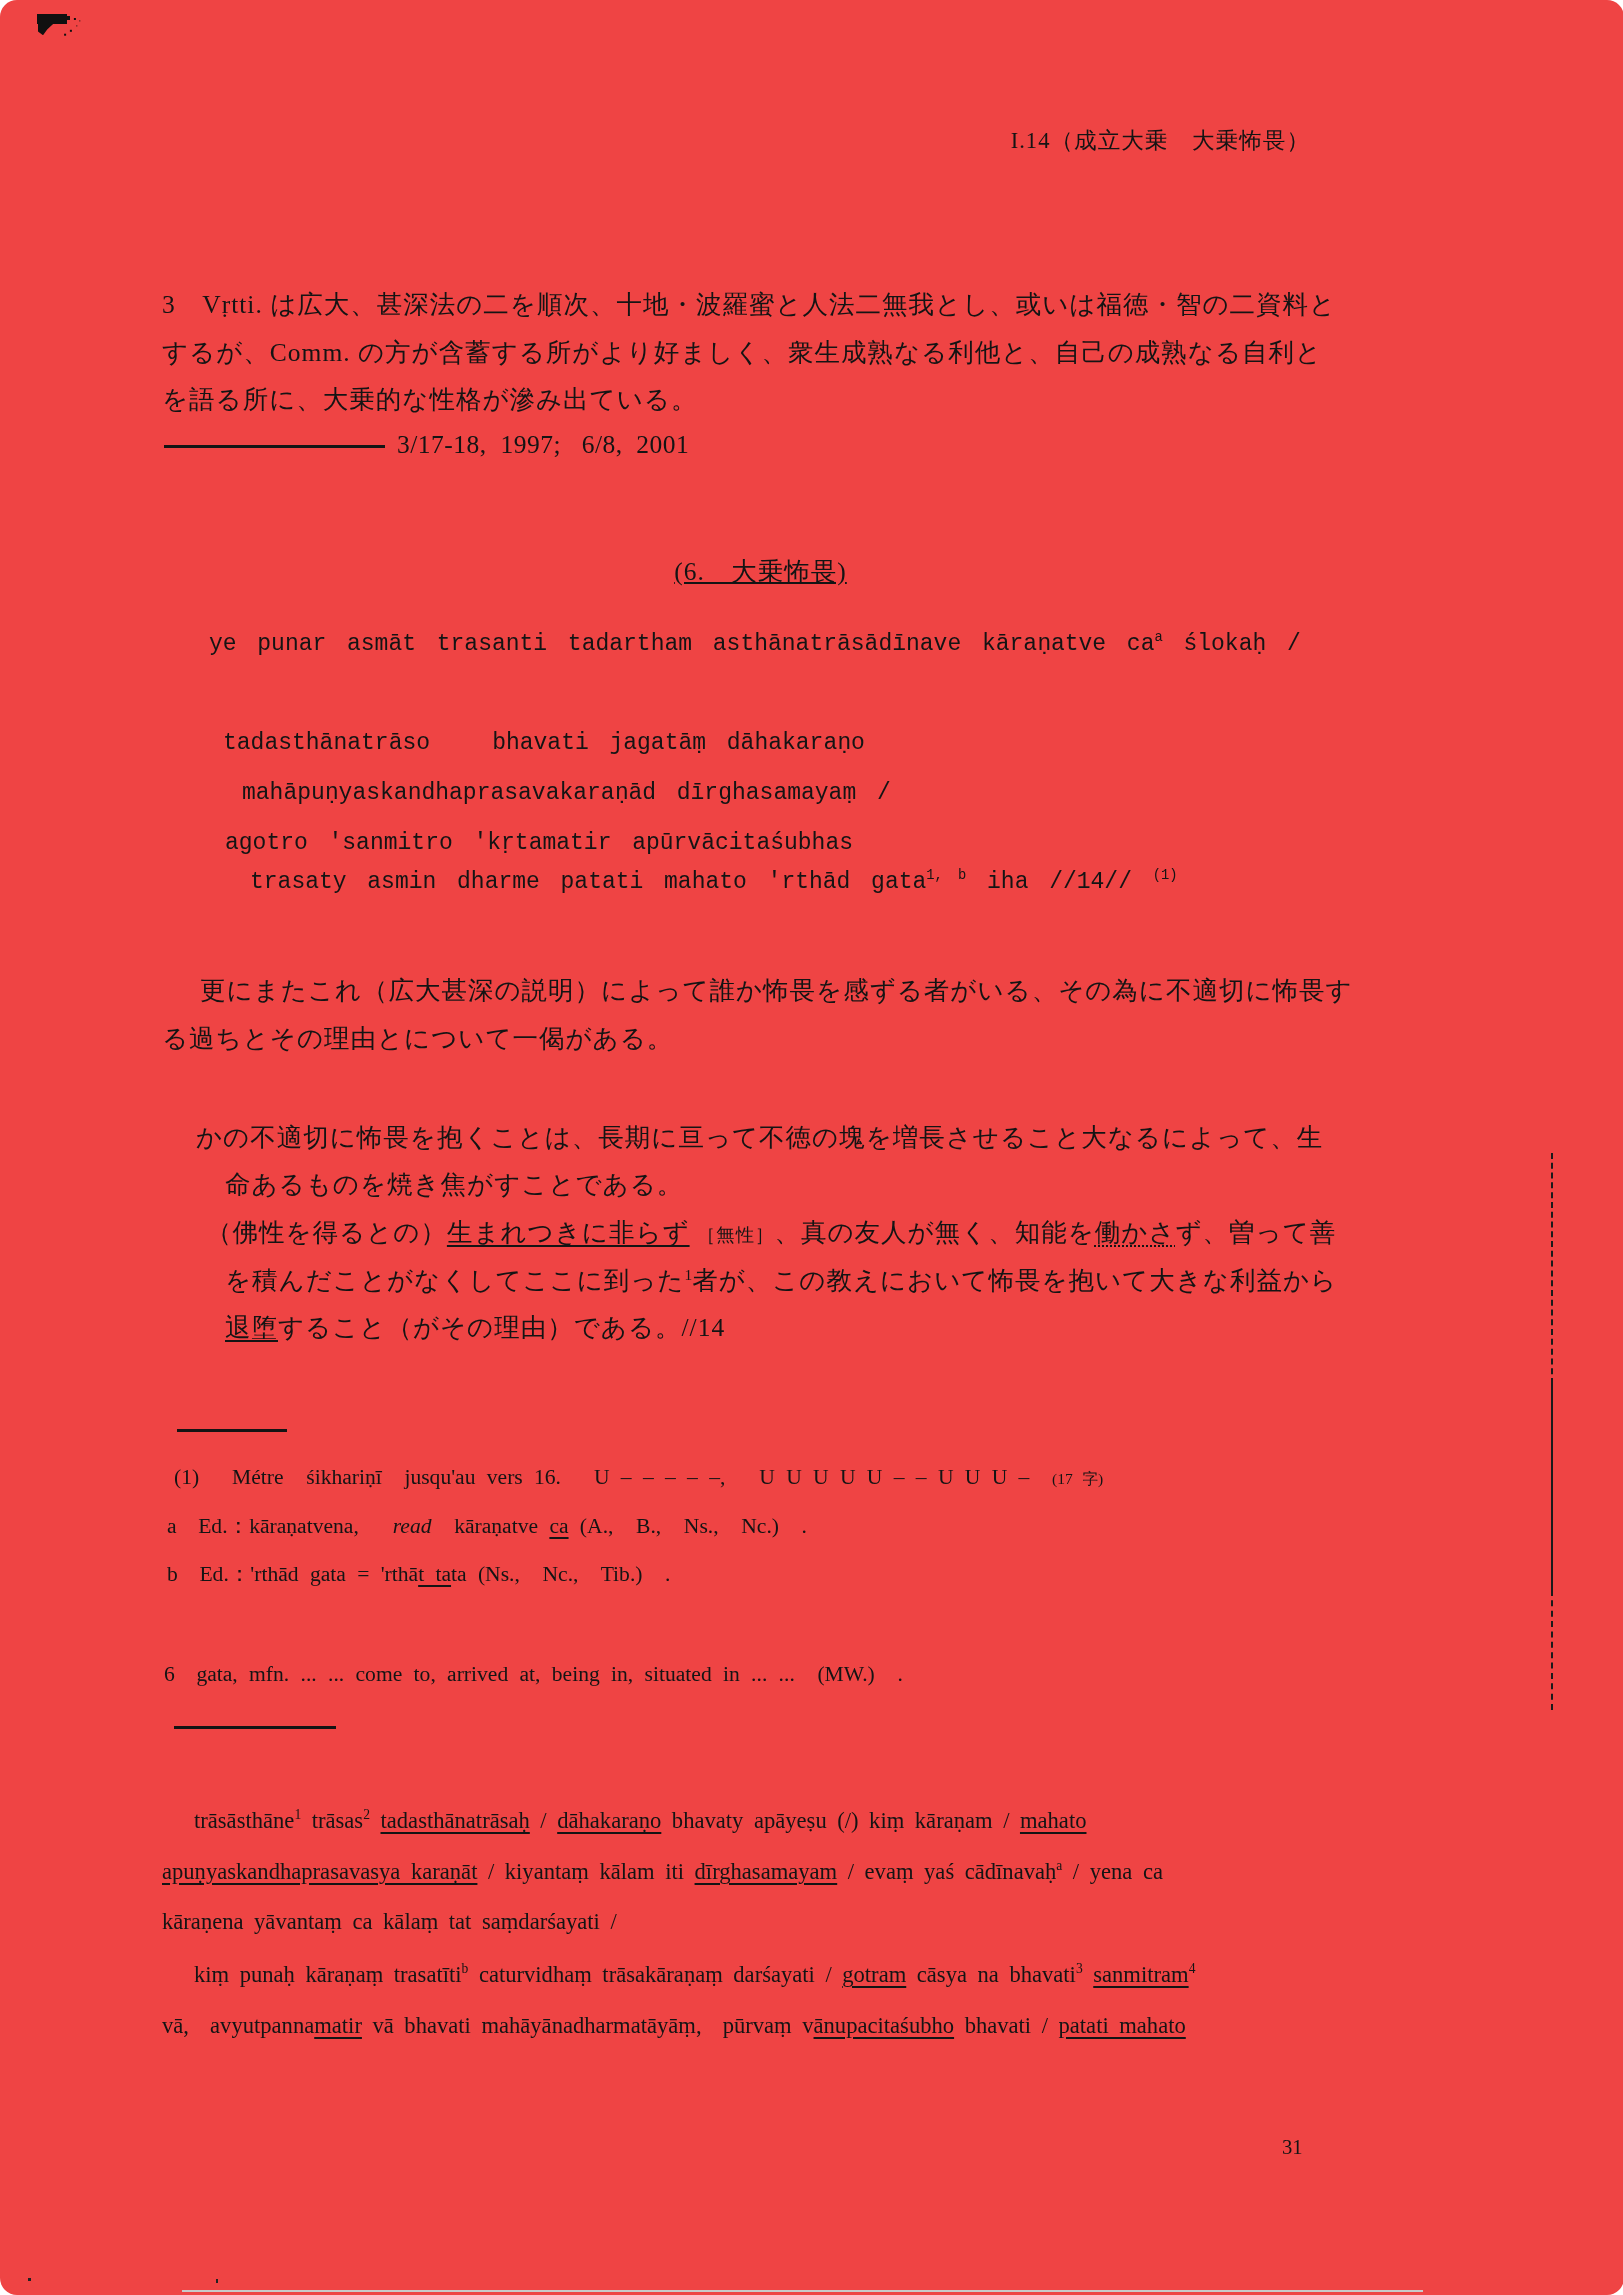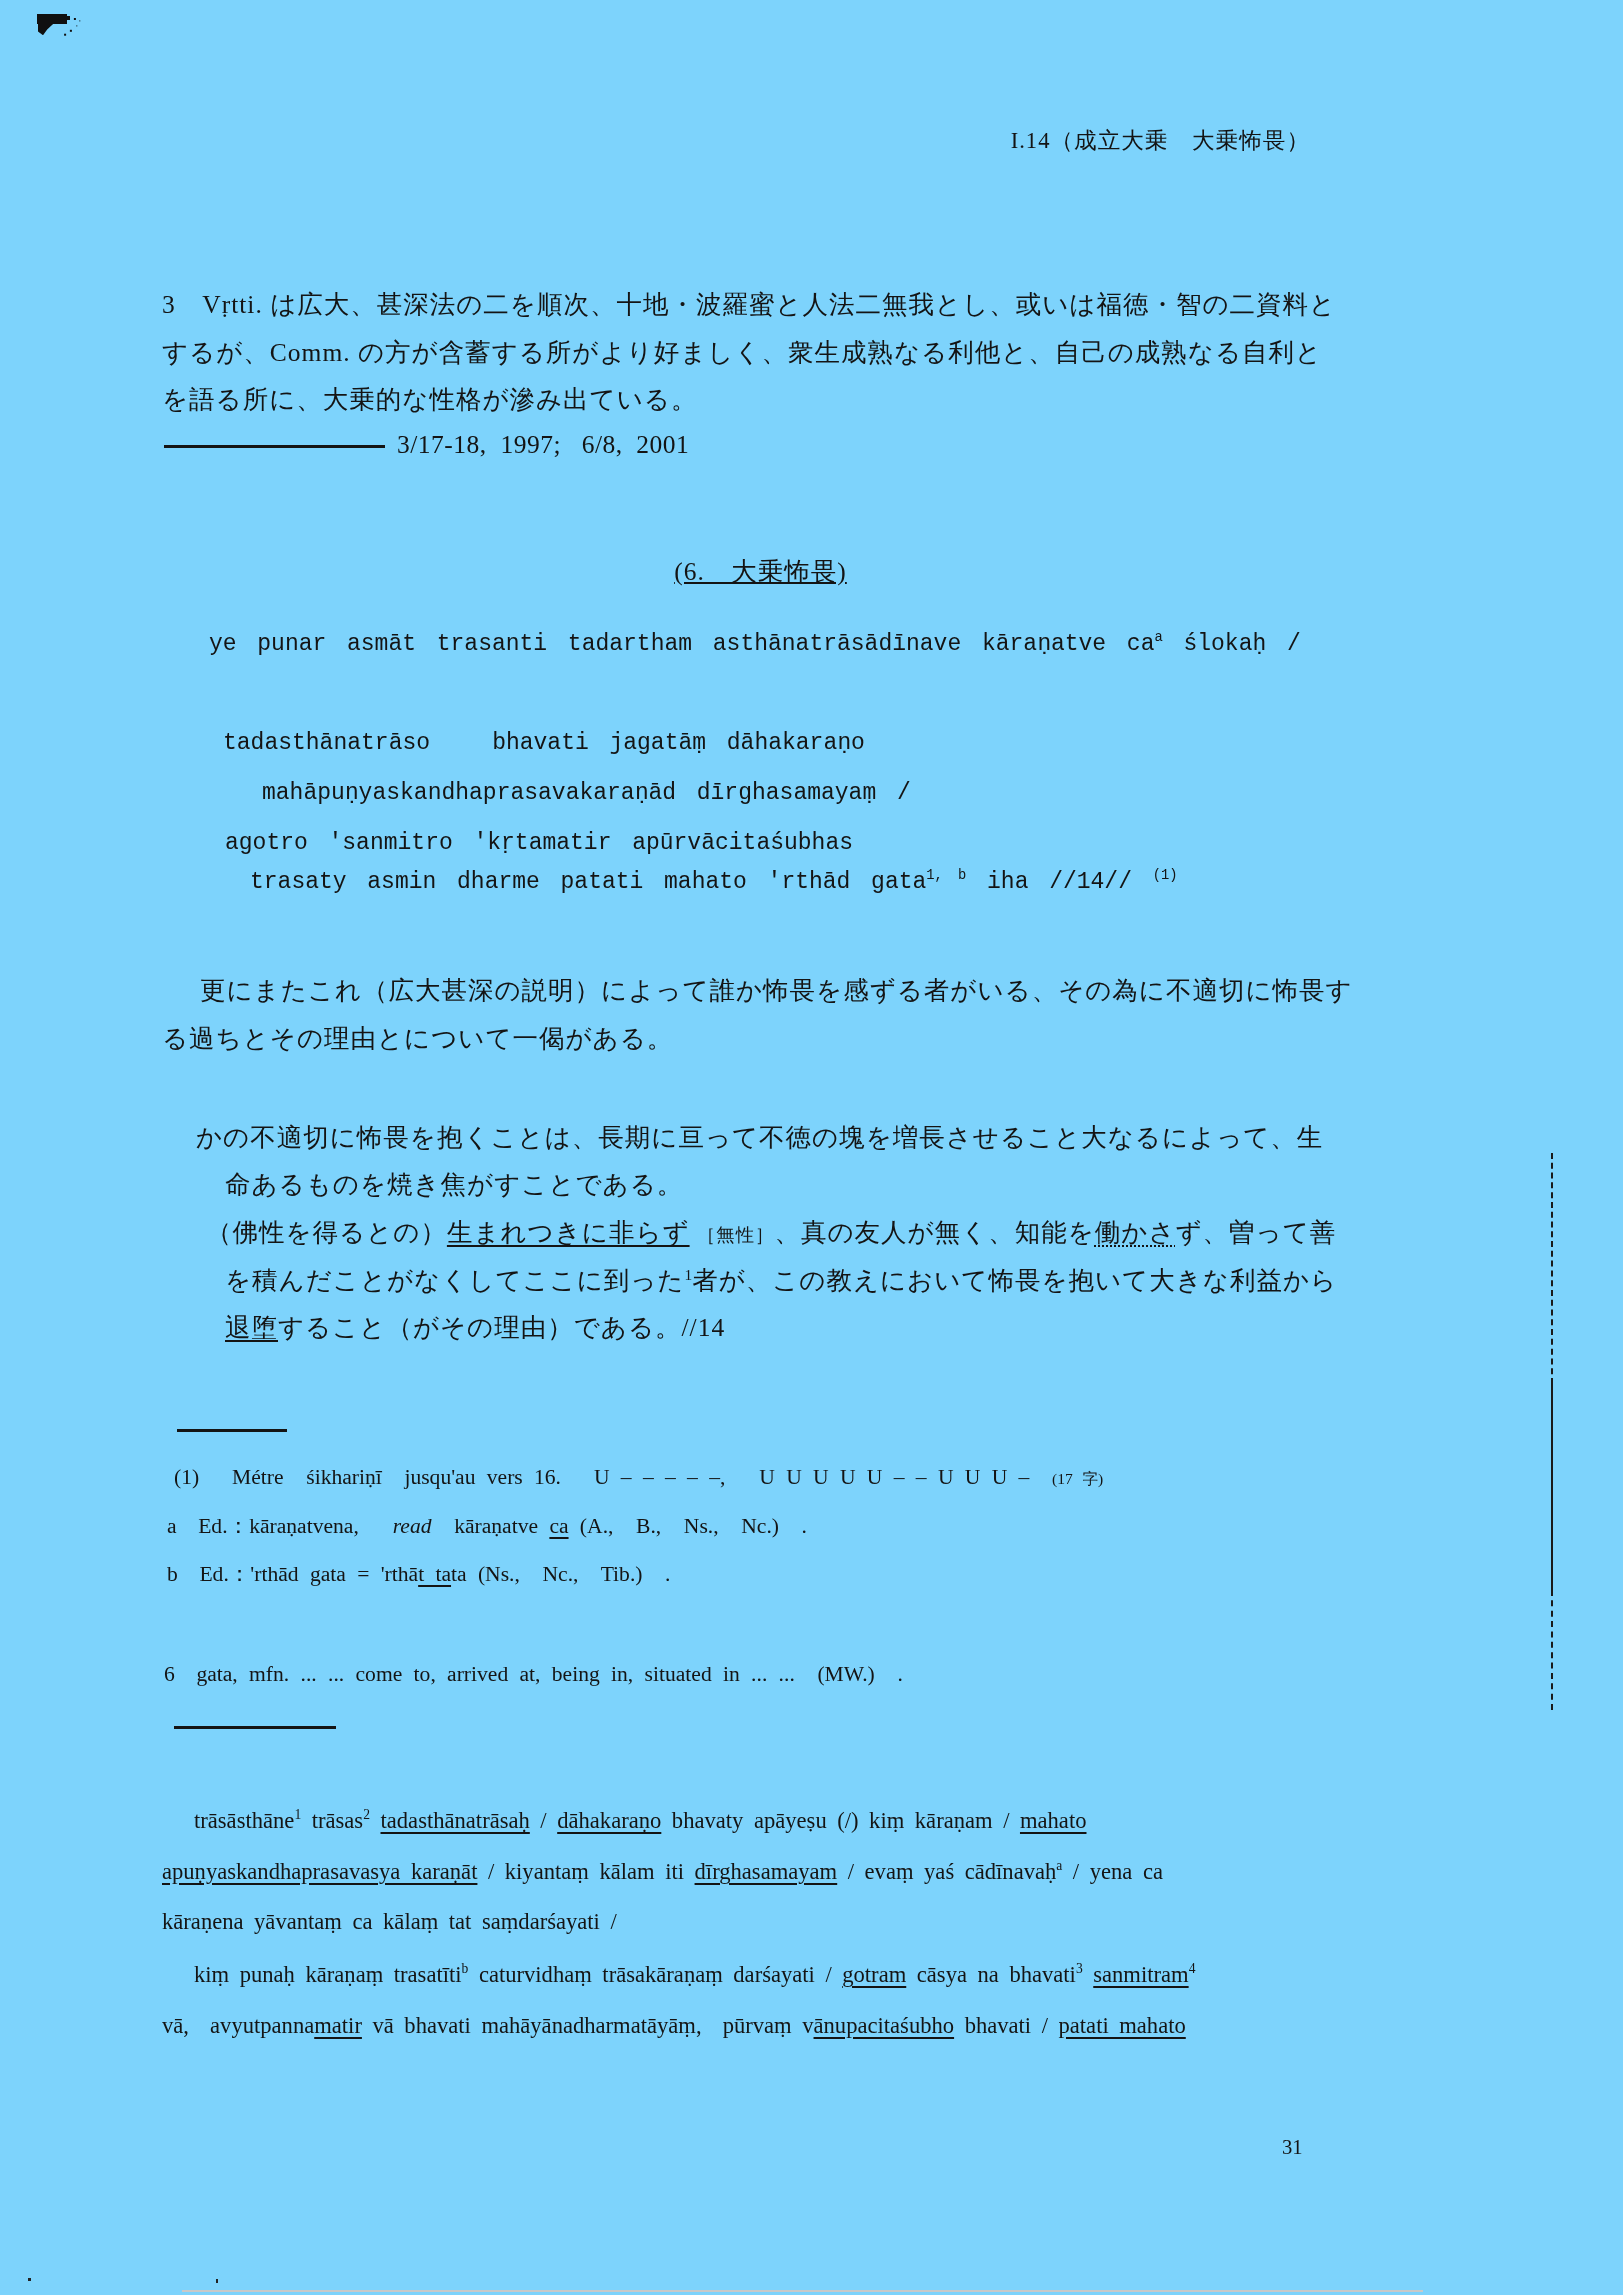--- a/index.html
+++ b/index.html
@@ -1,17 +1,17 @@
 <!DOCTYPE html>
 <html style="font-size:7.9px"><head>
 <meta charset="utf-8">
 <style>
   html,body{margin:0;padding:0;background:#ffffff;}
-  .page{position:relative;width:1624px;height:2295px;background:#7dd3fc;overflow:hidden;
-        font-family:"Liberation Serif","DejaVu Serif",serif;color:#141414;}
+  .page{position:relative;width:1624px;height:2295px;background:#ef4444;overflow:hidden;
+        font-family:"Liberation Serif","DejaVu Serif",serif;color:#141414;border-radius:17px;}
   .line{position:absolute;white-space:pre;}
   .jp{font-size:25.5px;letter-spacing:1px;}
   .jps{font-size:25.5px;letter-spacing:0.5px;}
   .hdr{font-size:22.6px;letter-spacing:1px;}
   .skt{font-size:23px;word-spacing:6.9px;font-family:Liberation Mono, monospace;}
   .fn{font-size:21.6px;word-spacing:5.9px;}
   .cm{font-size:22.6px;word-spacing:4.9px;}
   .pgnum{font-size:20.6px;}
   .sup{vertical-align:super;font-size:0.60em;letter-spacing:0;}
   .u{text-decoration:underline;text-decoration-thickness:2px;text-underline-offset:4.4px;}
@@ -50,21 +50,21 @@
   <div class="line jp" style="left:162px;top:382px;">を語る所に、大乗的な性格が滲み出ている。</div>
 
   <div class="hrule" style="left:164px;top:445px;width:221px;height:2.9px;"></div>
   <div class="line jps" style="left:397px;top:430px;">3/17-18,  1997;   6/8,  2001</div>
 
   <div class="line jp" style="left:564px;top:554px;width:393px;text-align:center;text-decoration:underline;">(6.　大乗怖畏)</div>
 
   <div class="line skt" style="left:209px;top:630px;"><span>ye punar asmāt trasanti tadartham asthānatrāsādīnave kāraṇatve ca</span><span class="sup">a</span><span> ślokaḥ /</span></div>
 
   <div class="line skt" style="left:223px;top:730px;"><span>tadasthānatrāso   bhavati jagatāṃ dāhakaraṇo</span></div>
-  <div class="line skt" style="left:262px;top:780px;"><span>mahāpuṇyaskandhaprasavakaraṇād dīrghasamayaṃ /</span></div>
+  <div class="line skt" style="left:242px;top:780px;"><span>mahāpuṇyaskandhaprasavakaraṇād dīrghasamayaṃ /</span></div>
   <div class="line skt" style="left:225px;top:830px;"><span>agotro 'sanmitro 'kṛtamatir apūrvācitaśubhas</span></div>
   <div class="line skt" style="left:250px;top:868px;"><span>trasaty asmin dharme patati mahato 'rthād gata</span><span class="sup">1, b</span><span> iha //14// </span><span class="sup">(1)</span></div>
 
   <div class="line jp" style="left:200px;top:973px;">更にまたこれ（広大甚深の説明）によって誰か怖畏を感ずる者がいる、その為に不適切に怖畏す</div>
   <div class="line jp" style="left:162px;top:1021px;">る過ちとその理由とについて一偈がある。</div>
 
   <div class="line jp" style="left:196px;top:1120px;"><span>かの不適切に怖畏を抱くことは、長期に亘って不徳の塊を増長させること大なるによって、生</span></div>
   <div class="line jp" style="left:225px;top:1167px;"><span>命あるものを焼き焦がすことである。</span></div>
   <div class="line jp" style="left:206px;top:1215px;"><span>（佛性を得るとの）</span><span class="u">生まれつきに非らず</span><span> </span><span class="small">［無性］</span><span>、真の友人が無く、知能を</span><span class="du">働かさ</span><span>ず、曽って善</span></div>
   <div class="line jp" style="left:225px;top:1263px;"><span>を積んだことがなくしてここに到った</span><span class="sup">1</span><span>者が、この教えにおいて怖畏を抱いて大きな利益から</span></div>

